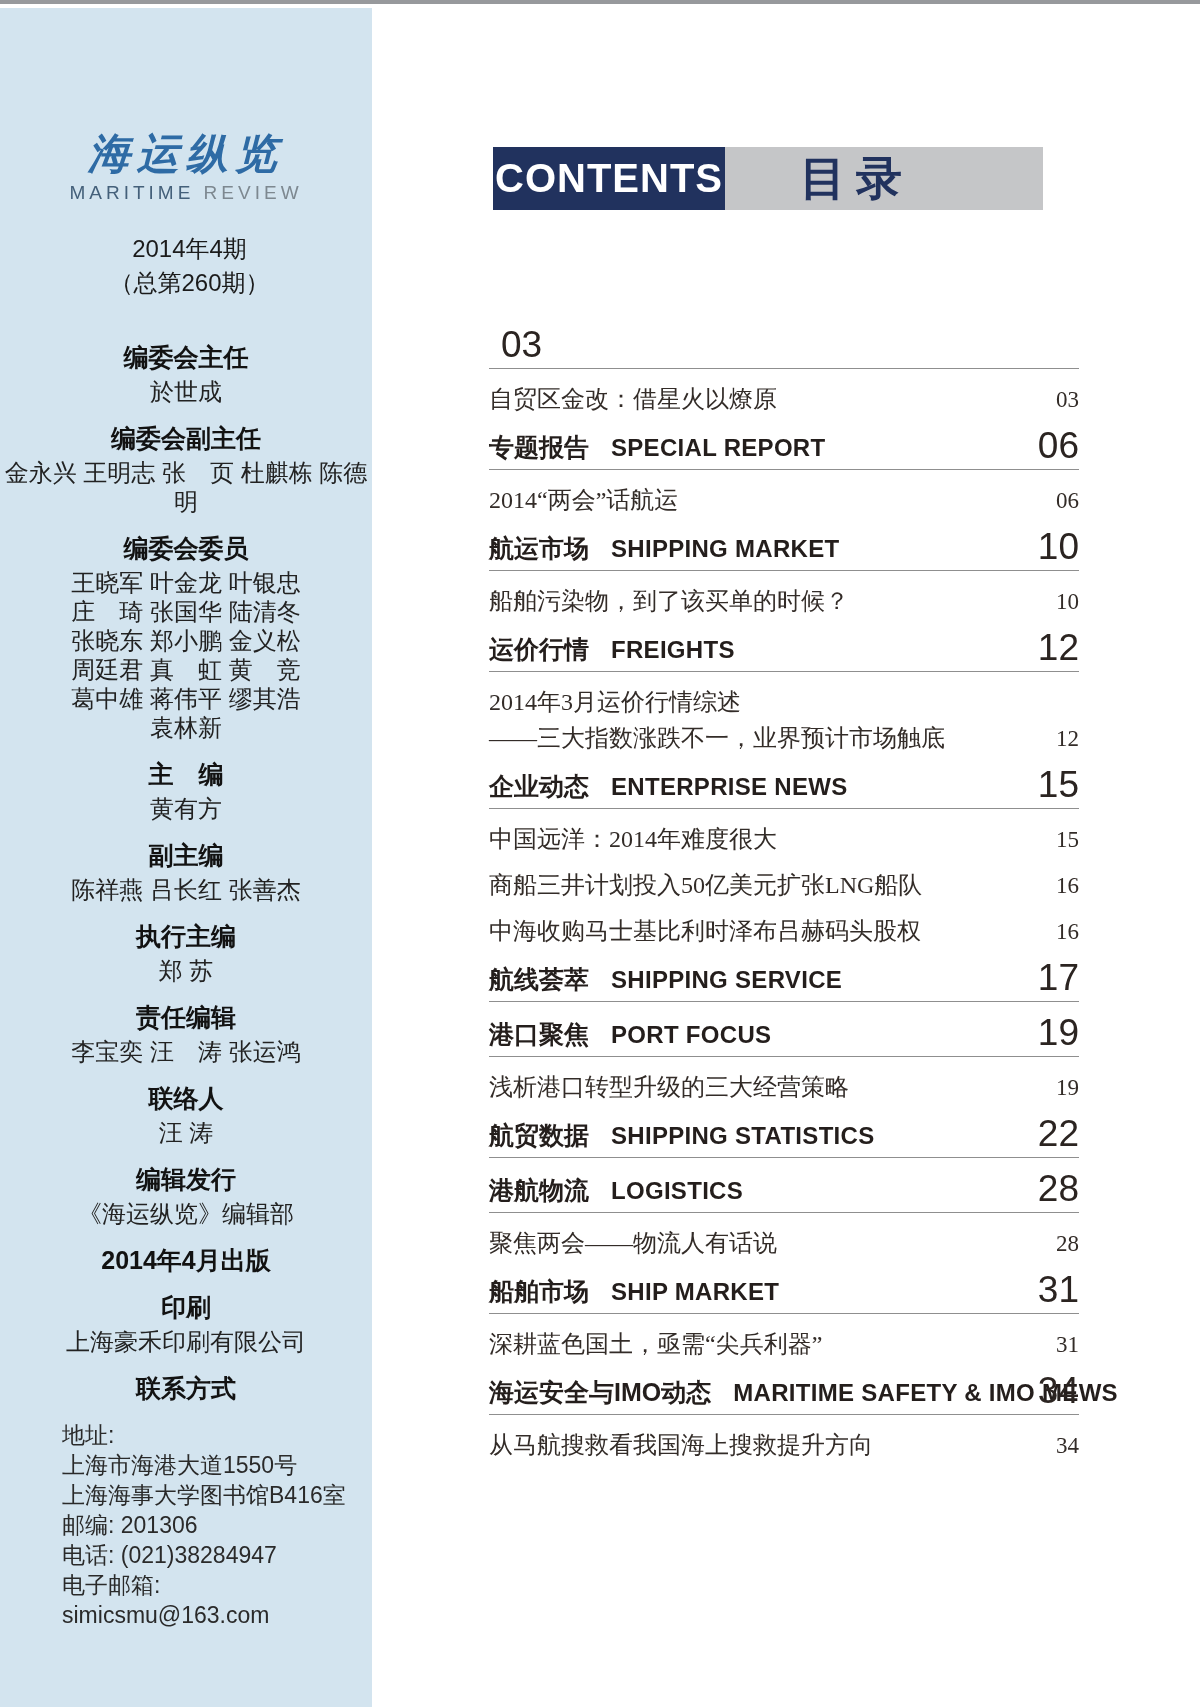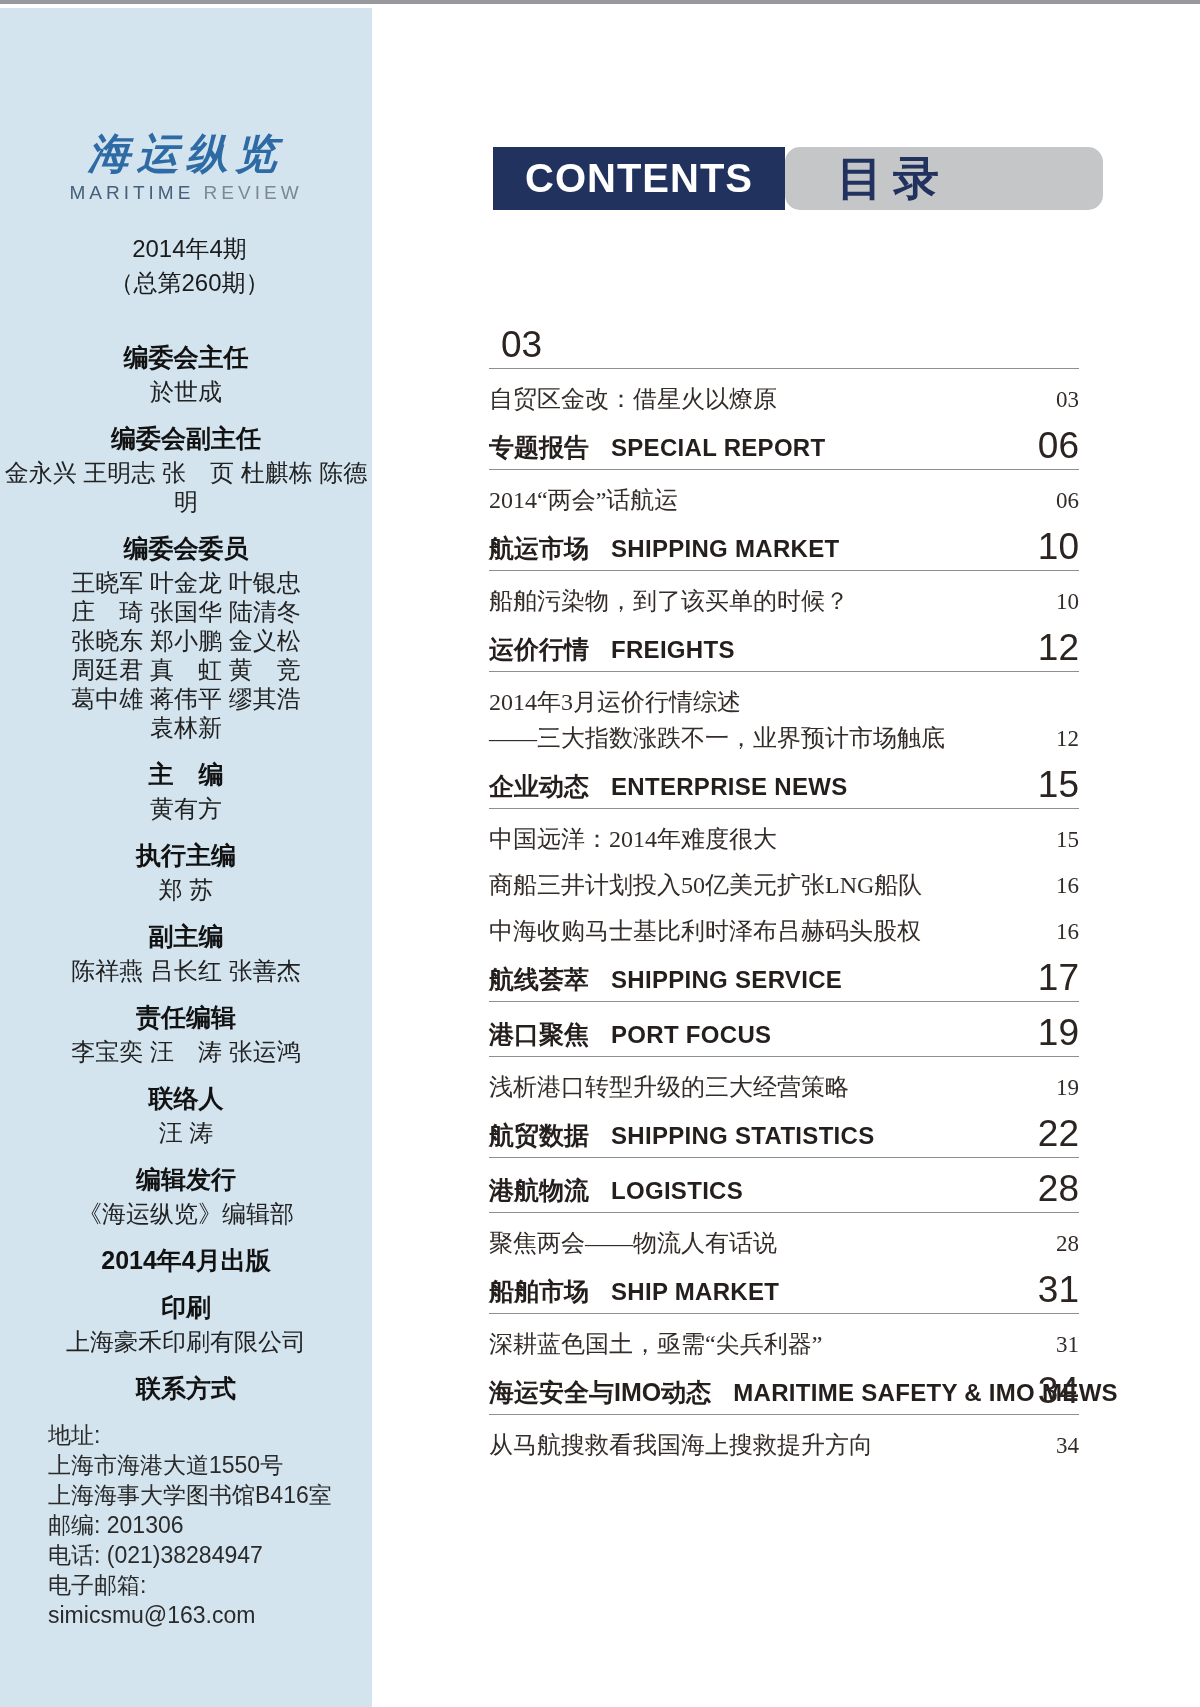--- a/index.html
+++ b/index.html
@@ -15,31 +15,31 @@
            text-align:center;color:#1c1c1c;}
   .logo-zh{font-family:"DejaVu Serif",serif;font-style:italic;font-weight:bold;
            font-size:42px;line-height:48px;color:#2e6ba5;letter-spacing:7px;}
   .logo-en{font-size:19px;line-height:26px;letter-spacing:4px;color:#7d8890;margin-top:2px;}
   .logo-en .en-a{color:#44607a;}
   .issue{margin-top:26px;margin-bottom:42px;font-size:24px;line-height:34px;color:#1b1b1b;margin-left:7px;}
   .mast-sec{margin-bottom:17px;}
   .mast-head{margin:0 0 5px 0;font-size:25px;line-height:30px;font-weight:bold;
              color:#121212;white-space:pre-wrap;}
   .mast-line{font-size:24px;line-height:29px;color:#222;white-space:pre-wrap;}
-  .contact{text-align:left;padding-left:48px;margin-top:10px;}
+  .contact{text-align:left;padding-left:62px;margin-top:10px;}
   .contact-line{font-size:23px;line-height:30px;color:#2a2a2a;white-space:pre-wrap;}
 
   
   .toc-header{position:absolute;left:493px;top:147px;display:flex;height:63px;}
-  .hdr-en{width:292px;background:#21325e;color:#ffffff;font-weight:bold;
+  .hdr-en{width:232px;background:#21325e;color:#ffffff;font-weight:bold;
           font-size:40px;letter-spacing:1px;display:flex;align-items:center;
           justify-content:center;}
   .hdr-zh{width:318px;background:#c5c6c8;color:#21325e;font-weight:bold;
           font-size:46px;letter-spacing:10px;display:flex;align-items:center;
-          box-sizing:border-box;padding-left:52px;border-radius:15px;}
+          box-sizing:border-box;padding-left:75px;}
 
   
   .toc{position:absolute;left:489px;top:322px;width:590px;}
   .toc-row{display:flex;justify-content:space-between;align-items:flex-end;}
   .toc-row.section{border-bottom:1px solid #8f8f8f;padding-bottom:5px;
                    margin-top:4px;margin-bottom:12px;}
   .toc-row.article{margin-bottom:10px;}
   .row-text{display:flex;align-items:baseline;gap:22px;min-width:0;}
   .sec-zh{font-size:25px;font-weight:bold;color:#241e1c;white-space:nowrap;}
   .sec-en{font-size:24px;font-weight:bold;color:#241e1c;white-space:nowrap;letter-spacing:.3px;}
@@ -94,30 +94,30 @@
       </section>
 
       <section class="mast-sec">
         <h3 class="mast-head">主　编</h3>
         <div class="mast-lines">
           <div class="mast-line">黄有方</div>
         </div>
       </section>
 
       <section class="mast-sec">
+        <h3 class="mast-head">副主编</h3>
+        <div class="mast-lines">
+          <div class="mast-line">陈祥燕 吕长红 张善杰</div>
+        </div>
+      </section>
+
+      <section class="mast-sec">
         <h3 class="mast-head">执行主编</h3>
         <div class="mast-lines">
           <div class="mast-line">郑 苏</div>
-        </div>
-      </section>
-
-      <section class="mast-sec">
-        <h3 class="mast-head">副主编</h3>
-        <div class="mast-lines">
-          <div class="mast-line">陈祥燕 吕长红 张善杰</div>
         </div>
       </section>
 
       <section class="mast-sec">
         <h3 class="mast-head">责任编辑</h3>
         <div class="mast-lines">
           <div class="mast-line">李宝奕 汪　涛 张运鸿</div>
         </div>
       </section>
 

